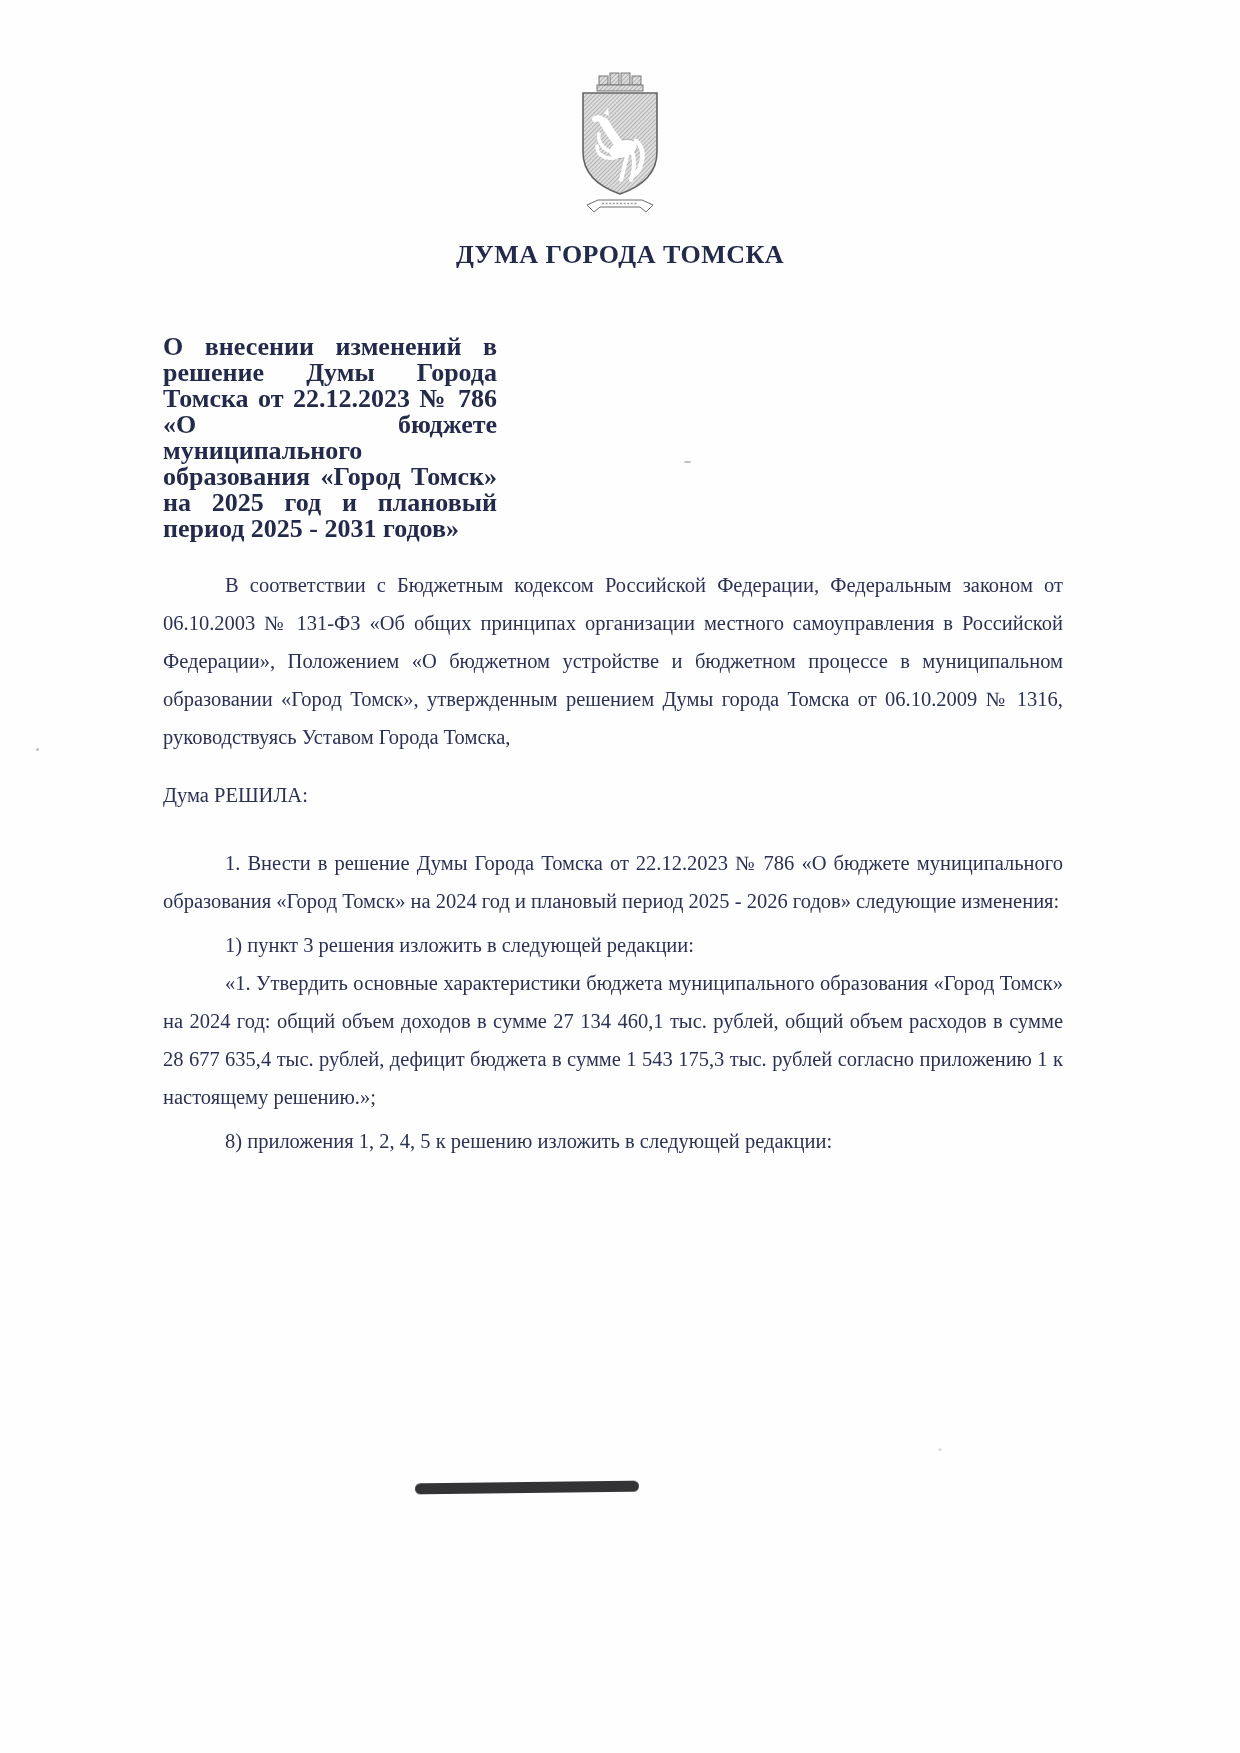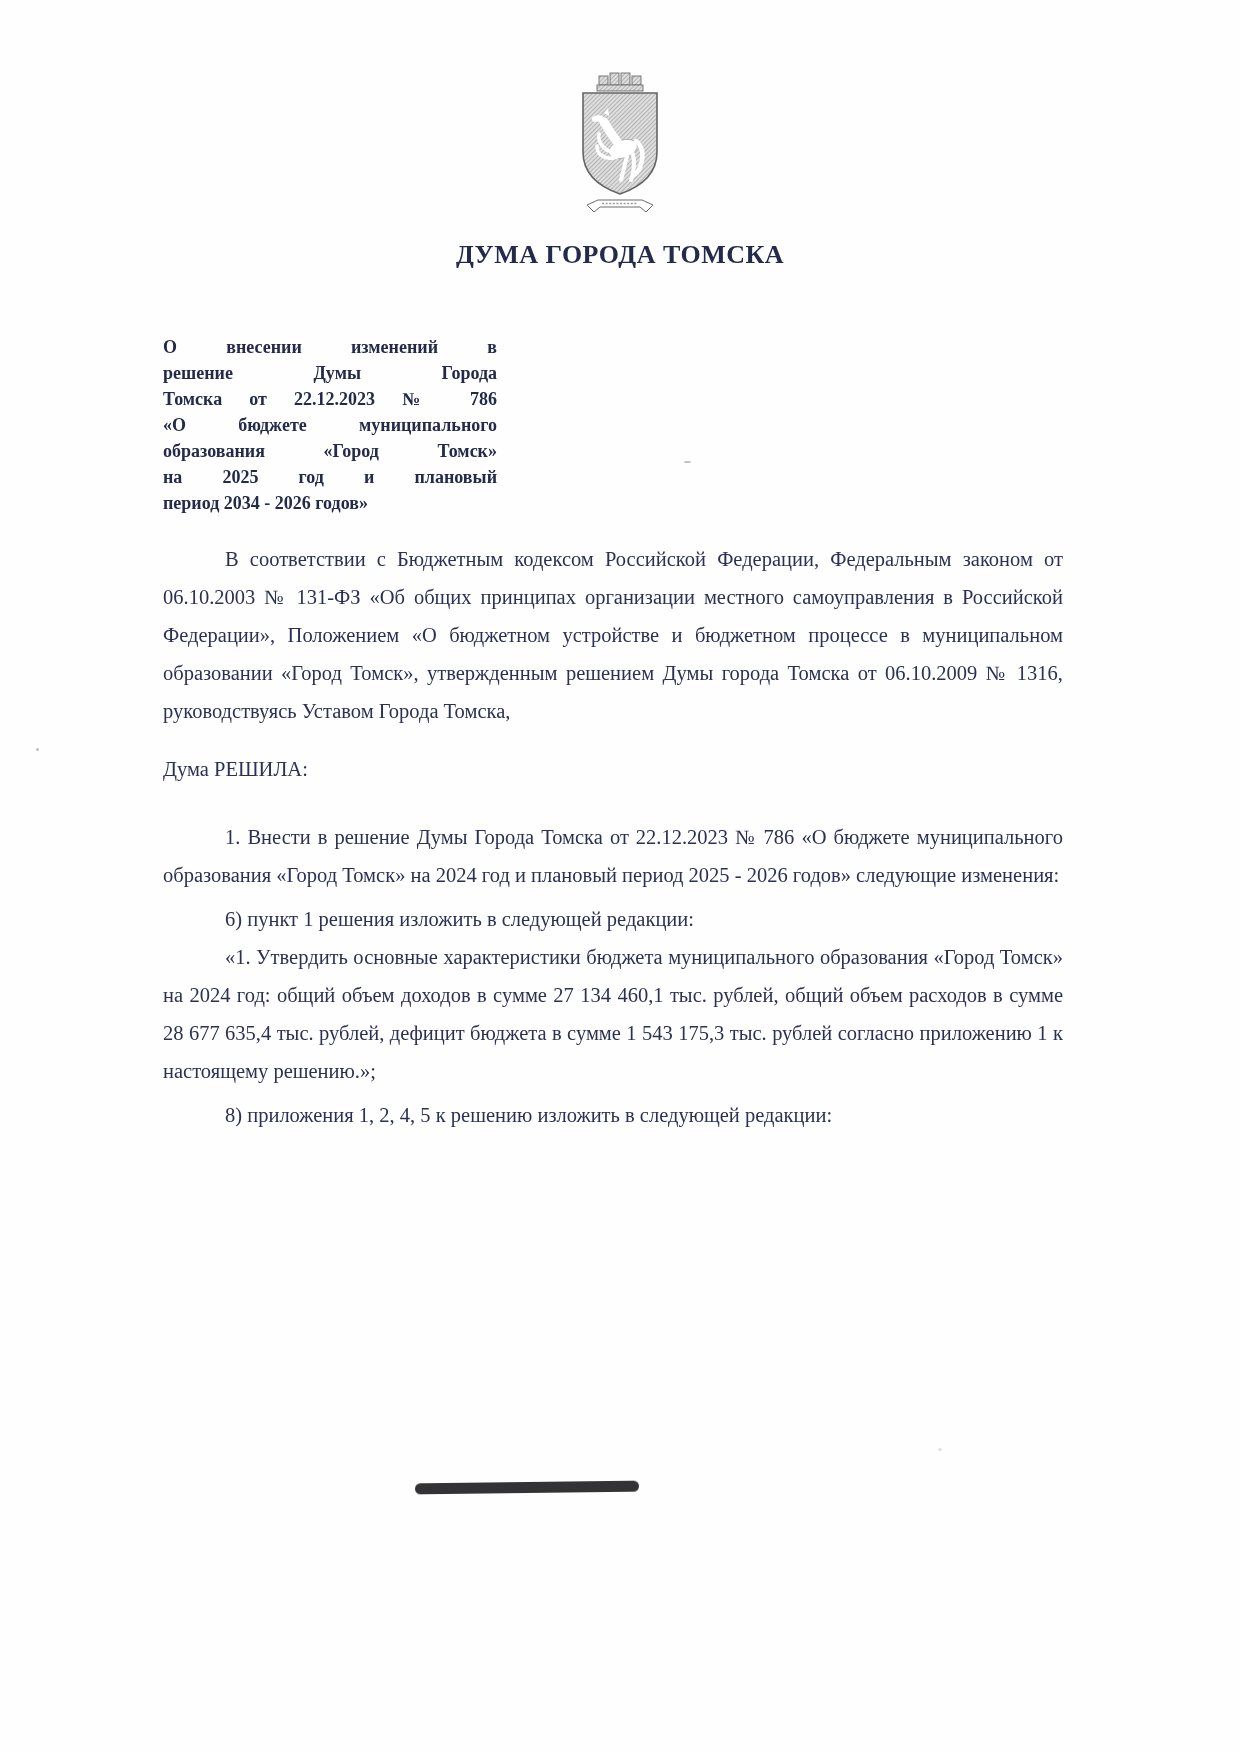--- a/index.html
+++ b/index.html
@@ -23,21 +23,21 @@
   .doc-type{
     margin:26px 0 0 0;
     text-align:center;
     font-size:25px;font-weight:bold;
     letter-spacing:0.5px;
     color:#232a4a;
   }
   .title-block{
     margin:64px 0 0 163px;
     width:334px;
-    font-size:18px;
+    font-size:26px;
     font-weight:bold;
     line-height:26px;
     color:#232a4a;
   }
   .title-line{text-align:justify;}
   .title-line.justify-full{text-align-last:justify;}
   .body-par{
     width:900px;
     margin:0 0 0 163px;
     font-size:20.5px;
@@ -117,30 +117,30 @@
 
   <div class="org-title">ДУМА ГОРОДА ТОМСКА</div>
 
   <div class="title-block">
     <div class="title-line justify-full">О внесении изменений в</div>
     <div class="title-line justify-full">решение Думы Города</div>
     <div class="title-line justify-full">Томска от 22.12.2023 № 786</div>
     <div class="title-line justify-full">«О бюджете муниципального</div>
     <div class="title-line justify-full">образования «Город Томск»</div>
     <div class="title-line justify-full">на 2025 год и плановый</div>
-    <div class="title-line">период 2034 - 2026 годов»</div>
+    <div class="title-line">период 2025 - 2031 годов»</div>
   </div>
 
   <p class="body-par preamble">В соответствии с Бюджетным кодексом Российской Федерации, Федеральным законом от 06.10.2003 № 131-ФЗ «Об общих принципах организации местного самоуправления в Российской Федерации», Положением «О бюджетном устройстве и бюджетном процессе в муниципальном образовании «Город Томск», утвержденным решением Думы города Томска от 06.10.2009 № 1316, руководствуясь Уставом Города Томска,</p>
 
   <p class="resolved-heading">Дума РЕШИЛА:</p>
 
   <p class="body-par item1">1. Внести в решение Думы Города Томска от 22.12.2023 № 786 «О бюджете муниципального образования «Город Томск» на 2024 год и плановый период 2025 - 2026 годов» следующие изменения:</p>
 
-  <p class="body-par sub-par">6) пункт 1 решения изложить в следующей редакции:</p>
+  <p class="body-par sub-par">1) пункт 3 решения изложить в следующей редакции:</p>
 
   <p class="body-par quote-par">«1. Утвердить основные характеристики бюджета муниципального образования «Город Томск» на 2024 год: общий объем доходов в сумме 27 134 460,1 тыс. рублей, общий объем расходов в сумме 28 677 635,4 тыс. рублей, дефицит бюджета в сумме 1 543 175,3 тыс. рублей согласно приложению 1 к настоящему решению.»;</p>
 
   <p class="body-par sub-par">8) приложения 1, 2, 4, 5 к решению изложить в следующей редакции:</p>
 
   <div class="ink-smudge"></div>
   <div class="speck speck-a"></div>
   <div class="speck speck-b"></div>
   <div class="speck speck-c"></div>
 

